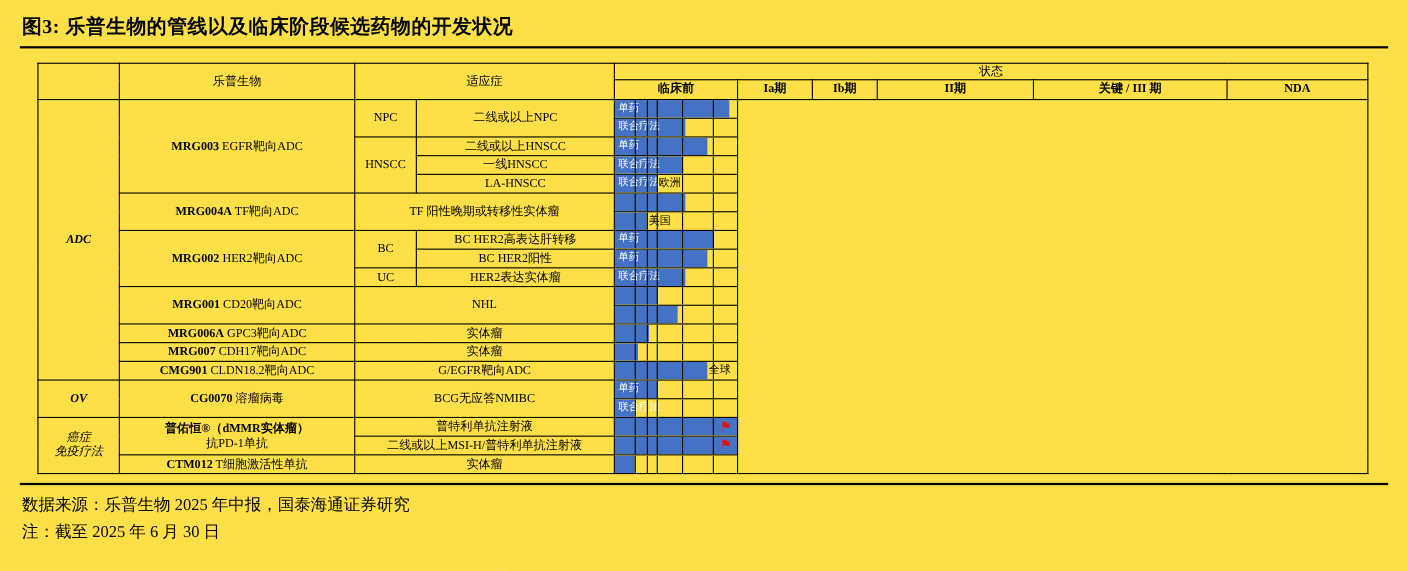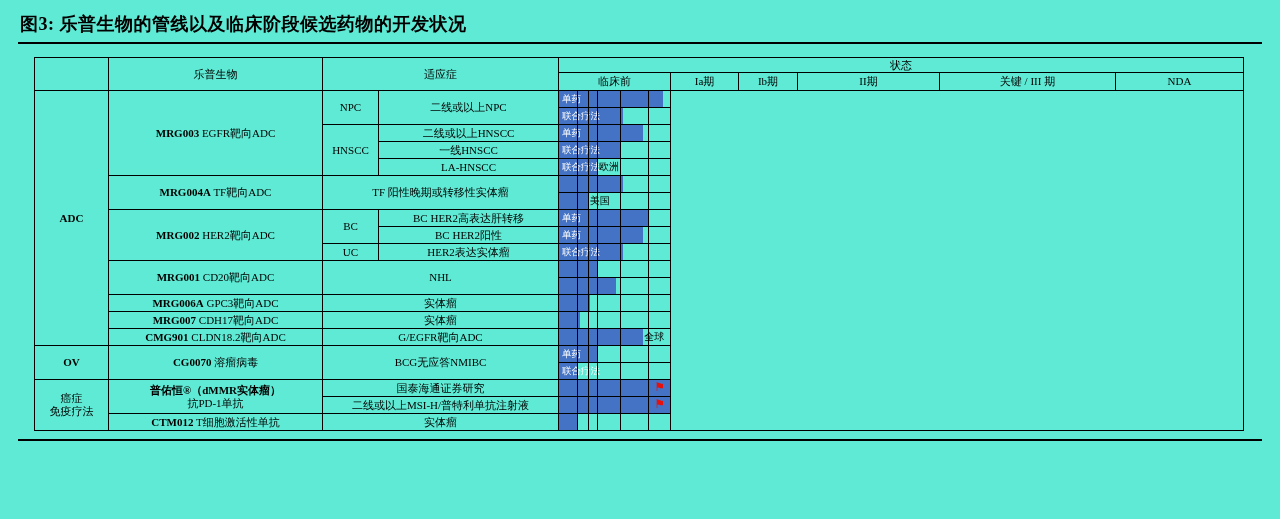--- a/index.html
+++ b/index.html
@@ -1,26 +1,26 @@
 <!DOCTYPE html>
 <html><head>
 <meta charset="utf-8">
 <style>
   html,body{margin:0;padding:0;background:#fff;}
-  .page{position:relative;width:1280px;height:519px;background:#5eead4;overflow:hidden;
+  .page{position:relative;width:1280px;height:519px;background:#fde047;overflow:hidden;
         font-family:"Liberation Serif","DejaVu Serif",serif;color:#000;}
   .fig-title{margin:12px 0 0 20px;font-size:18px;font-weight:bold;letter-spacing:.5px;}
   .title-rule{margin:6px 18px 0 18px;border-bottom:2.5px solid #000;}
   table.pipeline{border-collapse:collapse;table-layout:fixed;width:1209px;margin:13px 0 0 34px;
         border:1.5px solid #000;}
   th,td{border:1px solid #000;font-size:11px;text-align:center;vertical-align:middle;
         padding:0 2px;height:16px;line-height:1.15;overflow:hidden;white-space:nowrap;}
   thead tr.r1 th{height:14px;font-weight:normal;}
-  thead tr.r2 th{height:17px;font-weight:normal;}
-  td.c-cat{font-weight:bold;}
+  thead tr.r2 th{height:17px;font-weight:bold;}
+  td.c-cat{font-weight:bold;font-style:italic;}
   td.c-cat.plain{font-weight:normal;}
   td.c-gantt{padding:0;}
   .gantt{position:relative;height:16px;width:100%;}
   .bar{position:absolute;left:0;top:0;bottom:0;background:#4472C4;}
   .bar-label{position:absolute;left:3px;top:50%;transform:translateY(-50%);
         color:#fff;font-size:9.5px;white-space:nowrap;}
   .tag{position:absolute;top:50%;transform:translateY(-50%);font-size:10px;color:#000;white-space:nowrap;}
   .flag{position:absolute;right:5px;top:50%;transform:translateY(-55%);color:#e8100c;
         font-size:12px;line-height:1;}
   .gridlines{position:absolute;left:0;right:0;top:0;bottom:0;pointer-events:none;
@@ -251,21 +251,21 @@
               <div class="bar" style="width: 16.35%;">
                 <span class="bar-label">联合疗法</span>
               </div>
               <div class="gridlines"></div>
             </div>
           </td>
         </tr>
         <tr>
           <td rowspan="3" class="c-cat plain">癌症<br>免疫疗法</td>
           <td rowspan="2" class="c-drug"><b>普佑恒®（dMMR实体瘤）</b><br>抗PD-1单抗</td>
-          <td colspan="2" class="c-ind">国泰海通证券研究</td>
+          <td colspan="2" class="c-ind">普特利单抗注射液</td>
           <td class="c-gantt">
             <div class="gantt">
               <div class="bar" style="width: 100%;"></div>
               <span class="flag">⚑</span>
               <div class="gridlines"></div>
             </div>
           </td>
         </tr>
         <tr>
           <td colspan="2" class="c-ind">二线或以上MSI-H/普特利单抗注射液</td>
@@ -285,15 +285,17 @@
               <div class="bar" style="width: 16.35%;"></div>
               <div class="gridlines"></div>
             </div>
           </td>
         </tr>
       </tbody>
   </table>
 
   <div class="bottom-rule"></div>
   <div class="footer">
+    <div>数据来源：乐普生物 2025 年中报，国泰海通证券研究</div>
+    <div>注：截至 2025 年 6 月 30 日</div>
   </div>
 
 </div>
 
 </body></html>

